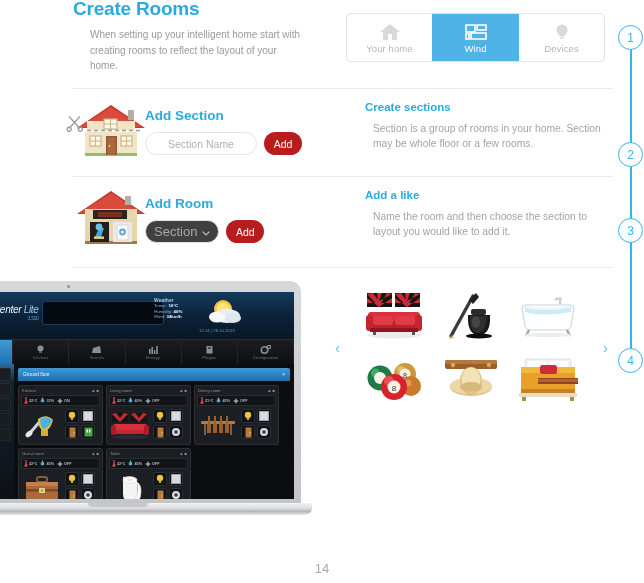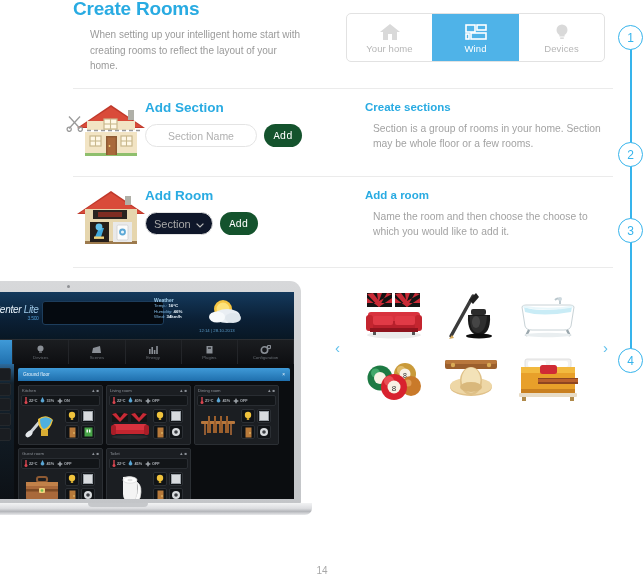--- a/index.html
+++ b/index.html
@@ -87,21 +87,21 @@
   .row-sep {
     position: absolute;
     left: 73px;
     height: 1px;
     background: #ebebeb;
     width: 540px;
   }
   .row-left {
     position: absolute;
     left: 0;
-    top: 0;
+    top: 8px;
     width: 290px;
   }
   .row-heading {
     color: #29ABE2;
     font-size: 13.5px;
     font-weight: bold;
     margin: 0;
     line-height: 16px;
   }
   .row-form {
@@ -124,38 +124,38 @@
     box-sizing: border-box;
     padding: 0;
   }
   .txt-input::placeholder { color: #b0b0b0; }
   .sel-input {
     height: 23px;
     min-width: 63px;
     padding: 0 8px;
     border: 1px solid #e4e4e4;
     border-radius: 12px;
-    background: #0f172a;
-    font-size: 11px;
+    background: #404040;
+    font-size: 13px;
     color: #a8a8a8;
     display: flex;
     align-items: center;
     justify-content: center;
     gap: 5px;
     box-sizing: border-box;
     cursor: pointer;
   }
   .btn-add {
     height: 23px;
     width: 38px;
     border: none;
     border-radius: 12px;
-    background: #14532d;
+    background: #b91c1c;
     color: #ffffff;
-    font-family: Liberation Mono, monospace;
+    font-family: Liberation Sans, sans-serif;
     font-size: 10.5px;
     cursor: pointer;
     padding: 0;
   }
   .row-right {
     position: absolute;
     left: 292px;
     top: 0;
     width: 245px;
   }
@@ -339,21 +339,21 @@
   .ui-room .rbody { display:flex; margin-top:3px; gap:2px;}
   .ui-room .rpic { width:42px; height:33px; display:flex; align-items:center; justify-content:center;}
   .ui-room .rctrl { display:grid; grid-template-columns:repeat(2,14px); grid-template-rows:repeat(2,14px); gap:2px; }
   .ui-room .rctrl i {
     background:#101316; border:1px solid #2b2f34; border-radius:2px;
     display:flex; align-items:center; justify-content:center;
   }
 
   .pagenum {
     position:absolute; left:0; bottom:7px; width:100%; text-align:center;
-    color:#a8a8a8; font-size:10px;
+    color:#a8a8a8; font-size:13px;
   }
 </style>
 </head>
 <body>
 
 <div class="page-head">
   <h1 class="page-title">Create Rooms</h1>
   <p class="page-intro">When setting up your intelligent home start with creating rooms to reflect the layout of your home.</p>
 </div>
 
@@ -484,22 +484,22 @@
           <svg width="8" height="5" viewBox="0 0 8 5">
               <path d="M0.6 0.6 L4 4 L7.4 0.6" fill="none" stroke="#bdbdbd" stroke-width="1.2"></path>
             </svg>
         </span>
       </div>
       <button class="btn-add">Add</button>
     </div>
   </div>
 
   <div class="row-right">
-    <h3 class="desc-title">Add a room</h3>
-    <p class="desc-body">Name the room and then choose the choose to which you would like to add it.</p>
+    <h3 class="desc-title">Add a like</h3>
+    <p class="desc-body">Name the room and then choose the section to layout you would like to add it.</p>
   </div>
 </div>
 
 <div class="row-sep" style="top:267px;"></div>
 
 <div class="gallery">
   <span class="g-arrow left">‹</span>
   <span class="g-arrow right">›</span>
 
   <div class="gallery-grid">

